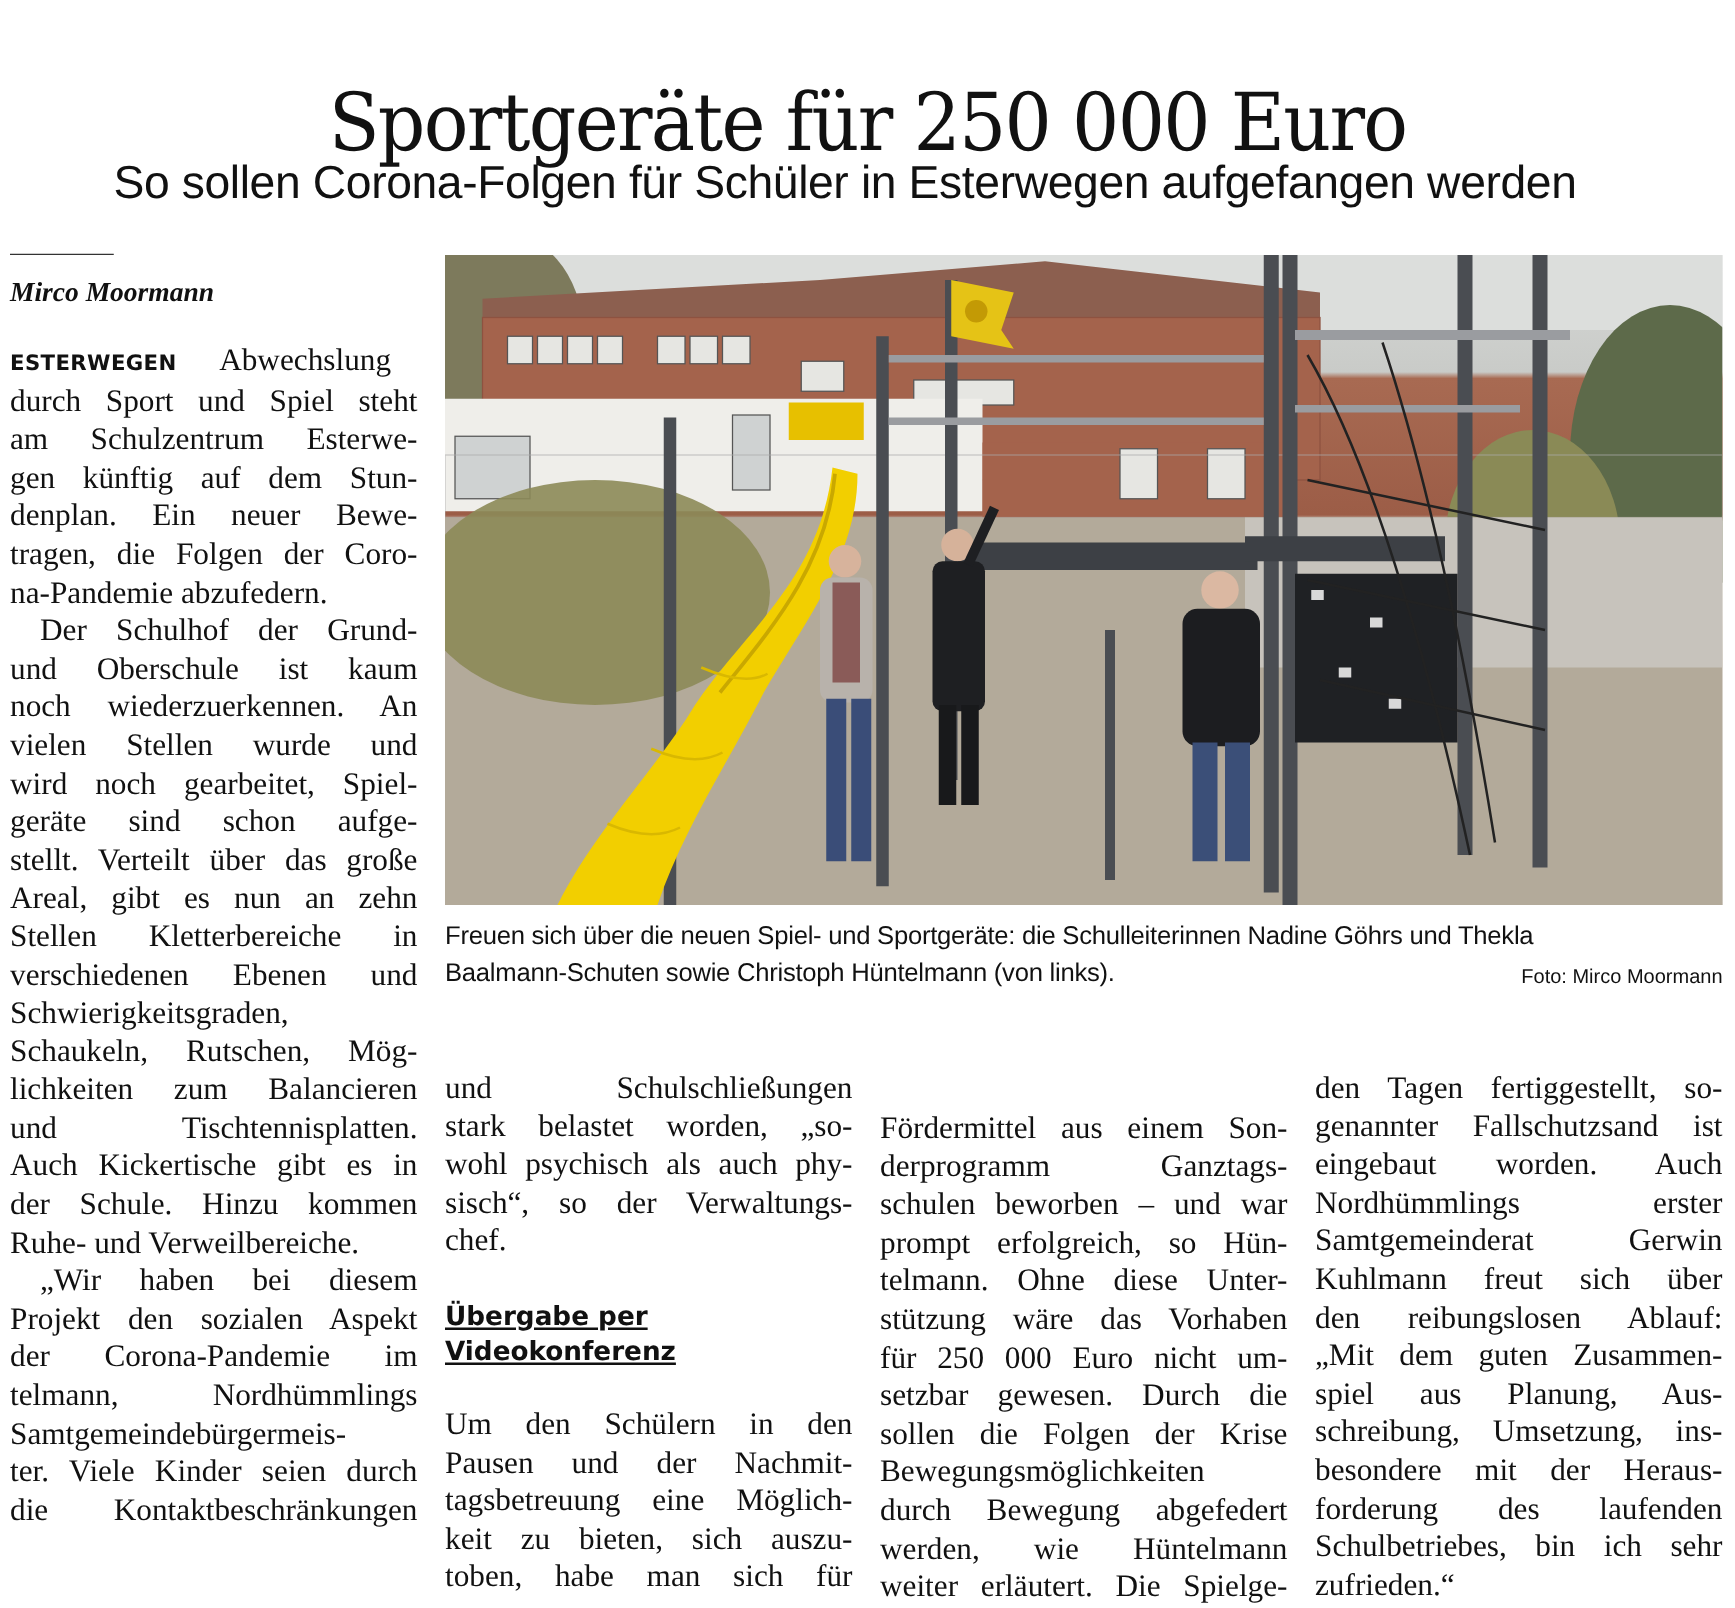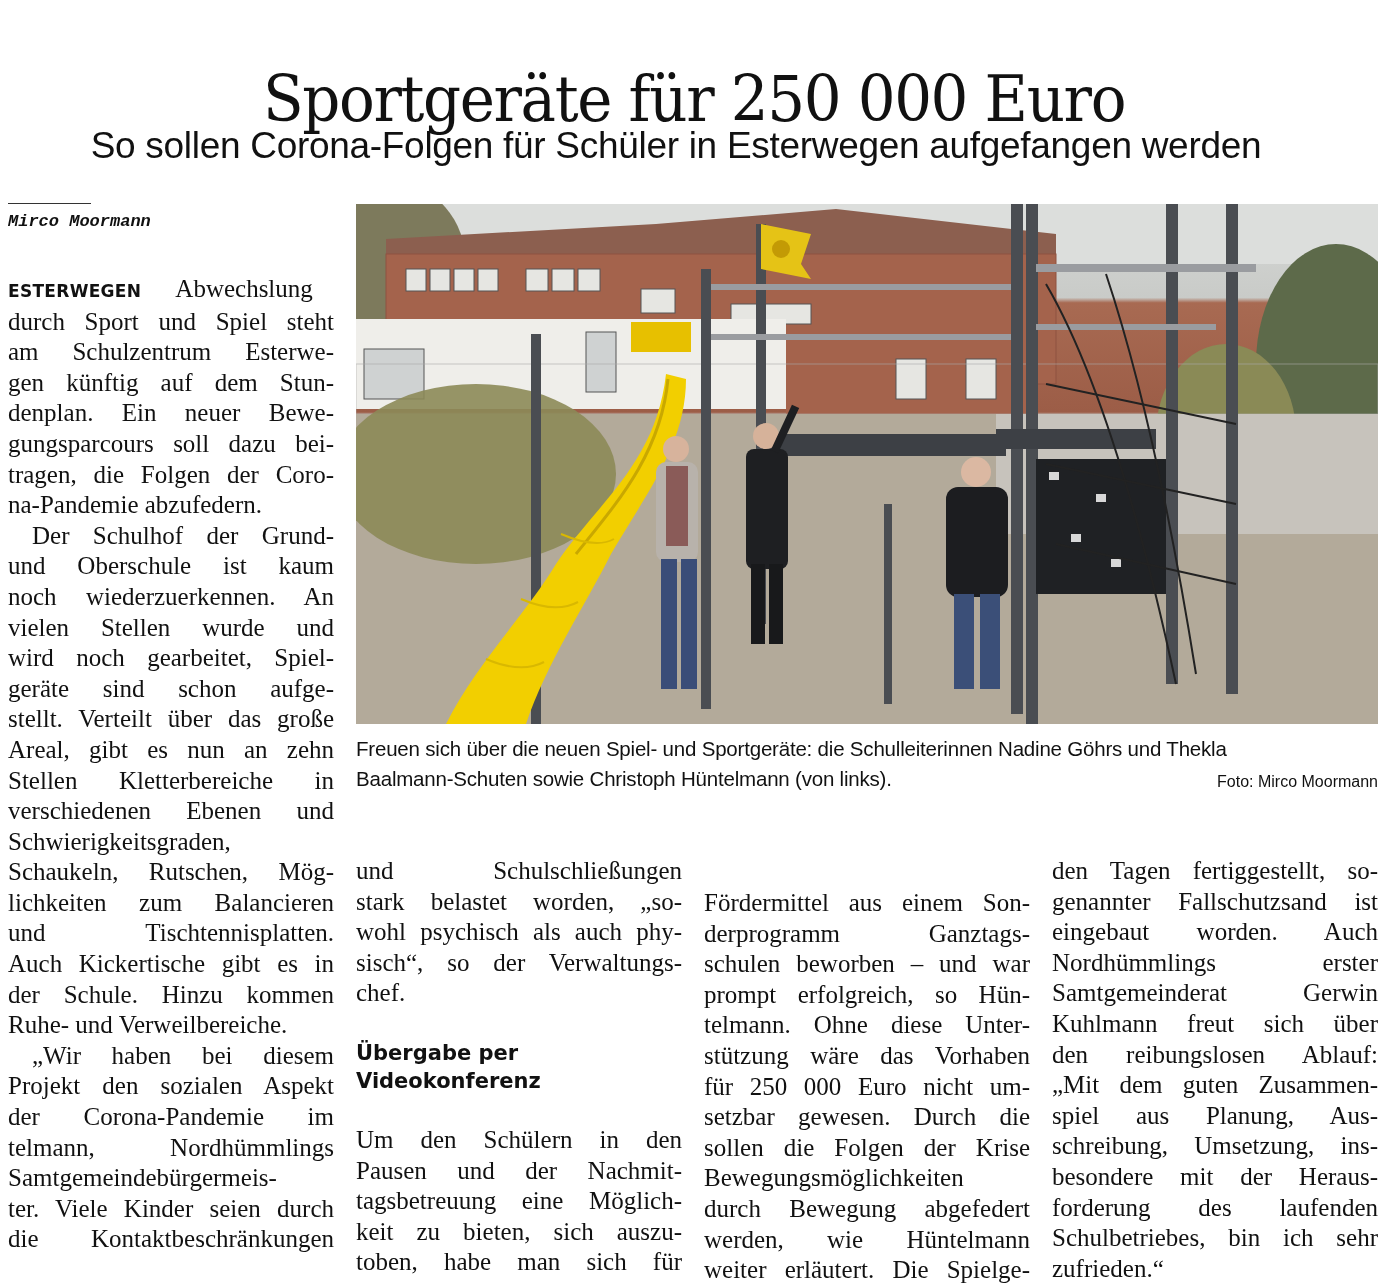--- a/index.html
+++ b/index.html
@@ -8,37 +8,37 @@
     position:absolute; left:0; top:14px; width:1388px; text-align:center;
     font-family:"DejaVu Serif", serif; font-size:64px; line-height:84px; letter-spacing:-1.5px;
     font-weight:normal; transform:scaleX(0.93); transform-origin:center;
   }
   .subline {
     position:absolute; left:0; top:122px; width:1352px; text-align:center;
     font-family:"Liberation Sans", sans-serif; font-size:37px; line-height:48px; letter-spacing:-0.3px;
   }
   .byline-rule { position:absolute; left:8px; top:203px; width:83px; height:1px; background:#333; }
   .byline {
-    position:absolute; left:8px; top:206px;
-    font-family:Liberation Mono, monospace; font-style:italic; font-weight:bold; font-size:17px; line-height:32px;
+    position:absolute; left:8px; top:218px;
+    font-family:Liberation Serif, serif; font-style:italic; font-weight:bold; font-size:22px; line-height:32px;
   }
   .col {
     position:absolute; width:326px;
     font-family:"Liberation Serif", serif; font-size:25px; line-height:30.6px;
     text-align:justify; hyphens:manual;
   }
   .dateline {
     font-family:"DejaVu Sans", sans-serif; font-weight:bold; font-size:17px; letter-spacing:0.3px;
     margin-right:34px;
   }
   .line { display:block; text-align:justify; text-align-last:justify; white-space:nowrap; }
   .line.last { text-align-last:left; }
   .subhead {
     font-family:"DejaVu Sans", sans-serif; font-weight:bold; font-size:21px; line-height:28px;
-    margin:30px 0 30px 0; text-align:left;
+    margin:30px 0 30px 0; text-align:left;text-decoration:underline;
   }
   .photo {
     position:absolute; left:356px; top:204px; width:1022px; height:520px; overflow:hidden;
     background:linear-gradient(180deg,#d6d8d6 0%,#c9cbc8 18%,#a86a52 19%,#9c5d47 40%,#d9d7cf 41%,#cfcac0 55%,#bdb6a8 62%,#a69c8c 100%);
   }
   .caption {
     position:absolute; left:356px; top:734px; width:1022px;
     font-family:"Liberation Sans", sans-serif; font-size:20.5px; line-height:30px; letter-spacing:-0.2px;
   }
   .caption .cap-line { display:block; white-space:nowrap; }
@@ -55,21 +55,20 @@
 
 <div class="byline-rule"></div>
 <div class="byline">Mirco Moormann</div>
 
 <div class="col" style="left:8px; top:274px;">
   <span class="line"><span class="dateline">ESTERWEGEN</span><span>Abwechslung</span></span>
   <span class="line">durch Sport und Spiel steht</span>
   <span class="line">am Schulzentrum Esterwe-</span>
   <span class="line">gen künftig auf dem Stun-</span>
   <span class="line">denplan. Ein neuer Bewe-</span>
-  <span class="line">gungsparcours soll dazu bei-</span>
   <span class="line">tragen, die Folgen der Coro-</span>
   <span class="line last">na-Pandemie abzufedern.</span>
   <span class="line" style="padding-left:24px;">Der Schulhof der Grund-</span>
   <span class="line">und Oberschule ist kaum</span>
   <span class="line">noch wiederzuerkennen. An</span>
   <span class="line">vielen Stellen wurde und</span>
   <span class="line">wird noch gearbeitet, Spiel-</span>
   <span class="line">geräte sind schon aufge-</span>
   <span class="line">stellt. Verteilt über das große</span>
   <span class="line">Areal, gibt es nun an zehn</span>

